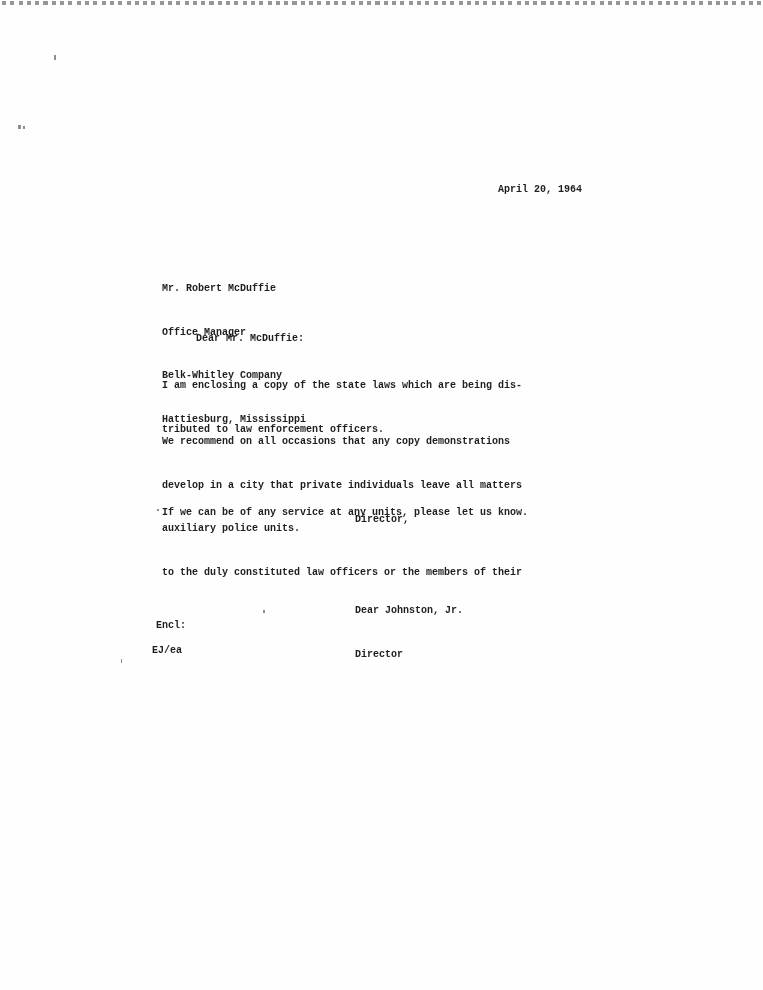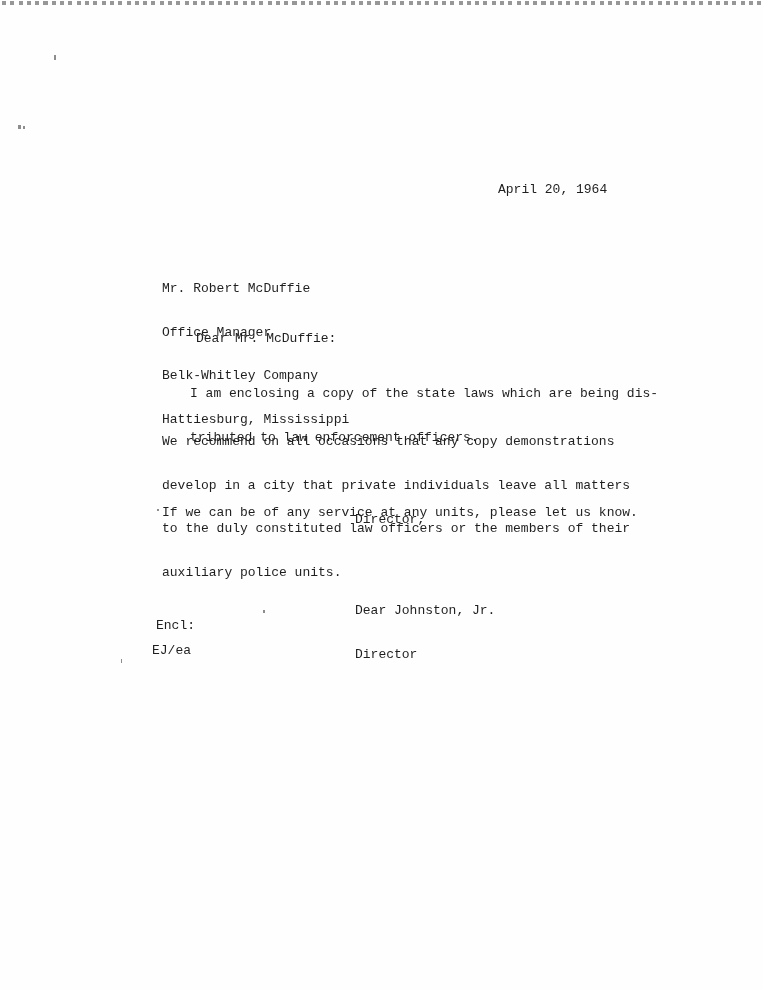--- a/index.html
+++ b/index.html
@@ -3,23 +3,23 @@
 <meta charset="utf-8">
 <style>
   html, body { margin: 0; padding: 0; background: #ffffff; }
   .page {
     position: relative;
     width: 763px;
     height: 990px;
     background: #fefefe;
     overflow: hidden;
     font-family: "Liberation Mono", "DejaVu Sans Mono", monospace;
-    font-size: 13px;
+    font-size: 10px;
     line-height: 14.5px;
-    font-weight: 400;
+    font-weight: 700;
     color: #1f1f1f;
   }
   .block { position: absolute; }
   .block, .block div { white-space: pre; }
   .top-dashes {
     position: absolute;
     top: 1px; left: 2px;
     width: 759px; height: 4px;
     background: repeating-linear-gradient(90deg,
       #979797 0px, #979797 4px,
@@ -29,21 +29,21 @@
   .sp1 { left: 54px;  top: 55px;  width: 2px; height: 5px; }
   .sp2 { left: 18px;  top: 125px; width: 3px; height: 4px; }
   .sp2b{ left: 23px;  top: 126px; width: 2px; height: 3px; }
   .sp3 { left: 157px; top: 509px; width: 2px; height: 2px; }
   .sp4 { left: 263px; top: 610px; width: 2px; height: 3px; }
   .sp5 { left: 121px; top: 659px; width: 1px; height: 4px; }
 
   .date       { left: 498px; top: 183px; }
   .recipient  { left: 162px; top: 253px; }
   .salutation { left: 162px; top: 332px; padding-left: 34px; }
-  .para1      { left: 162px; top: 358px; margin-left: 28px; }
+  .para1      { left: 162px; top: 350px; }
   .para2      { left: 162px; top: 406px; }
   .para3      { left: 162px; top: 477px; }
   .closing    { left: 355px; top: 513px; }
   .signature  { left: 355px; top: 575px; }
   .enclosure  { left: 156px; top: 619px; }
   .initials   { left: 152px; top: 644px; }
 </style>
 </head>
 <body>
 
@@ -70,22 +70,22 @@
   <div class="block salutation">Dear Mr. McDuffie:</div>
 
   <div class="block para1">
     <div>I am enclosing a copy of the state laws which are being dis-</div>
     <div>tributed to law enforcement officers.</div>
   </div>
 
   <div class="block para2">
     <div>We recommend on all occasions that any copy demonstrations</div>
     <div>develop in a city that private individuals leave all matters</div>
+    <div>auxiliary police units.</div>
     <div>to the duly constituted law officers or the members of their</div>
-    <div>auxiliary police units.</div>
   </div>
 
   <div class="block para3">
     <div>If we can be of any service at any units, please let us know.</div>
   </div>
 
   <div class="block closing">Director,</div>
 
   <div class="block signature">
     <div>Dear Johnston, Jr.</div>

